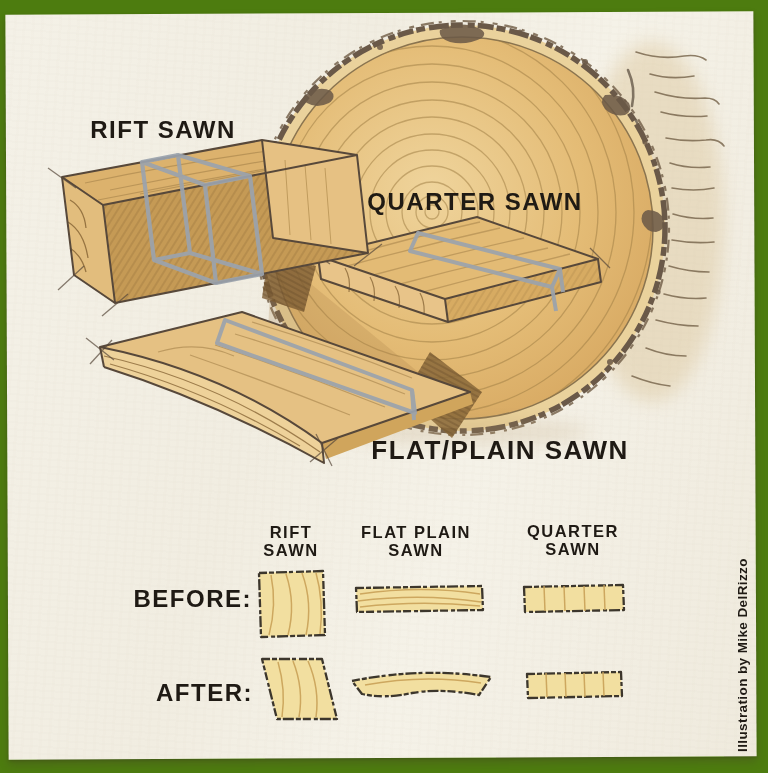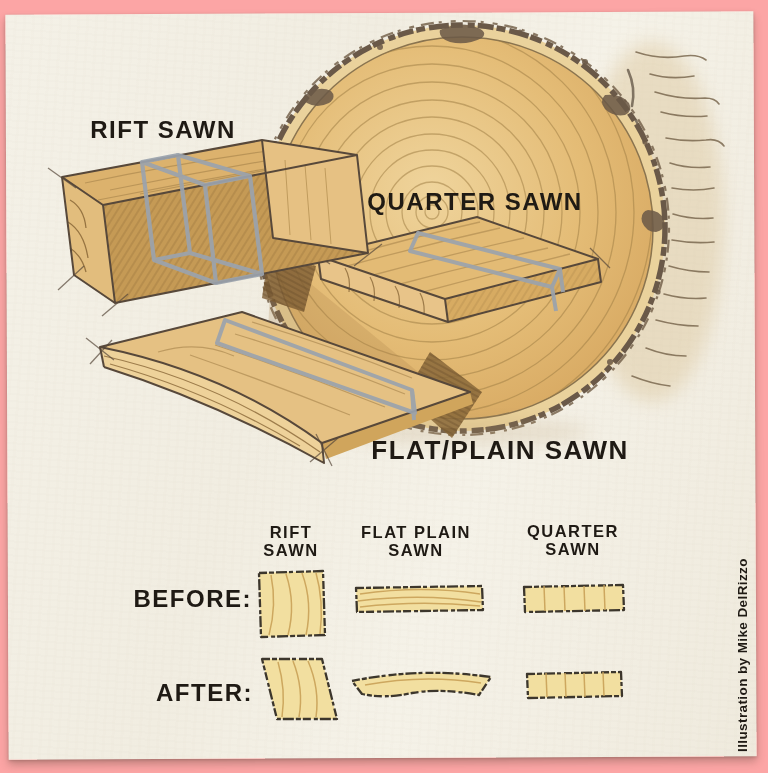--- a/index.html
+++ b/index.html
@@ -1,16 +1,16 @@
 <!DOCTYPE html>
 <html><head>
 <meta charset="utf-8">
 <style>
   html,body{margin:0;padding:0;background:#ffffff;}
-  .stage{position:relative;width:768px;height:773px;background:#fca5a5;overflow:hidden;
+  .stage{position:relative;width:768px;height:773px;background:#4d7c0f;overflow:hidden;
          font-family:"Liberation Sans","DejaVu Sans",sans-serif;}
   .paper{position:absolute;left:7px;top:13px;width:748px;height:745px;
          background:linear-gradient(108deg,#f4f1e7 0%,#f1ede1 38%,#f5f2e8 62%,#efeadd 100%);
          box-shadow:0 5px 9px rgba(70,58,42,.32),0 1px 3px rgba(0,0,0,.18);
          transform:rotate(-.25deg);}
   .paper-grain{position:absolute;inset:0;opacity:.5;
          background:
            repeating-linear-gradient(94deg,rgba(190,180,160,.05) 0 3px,rgba(255,255,255,0) 3px 9px),
            repeating-linear-gradient(4deg,rgba(160,150,130,.04) 0 2px,rgba(255,255,255,0) 2px 7px);}
   svg{position:absolute;left:0;top:0;}

